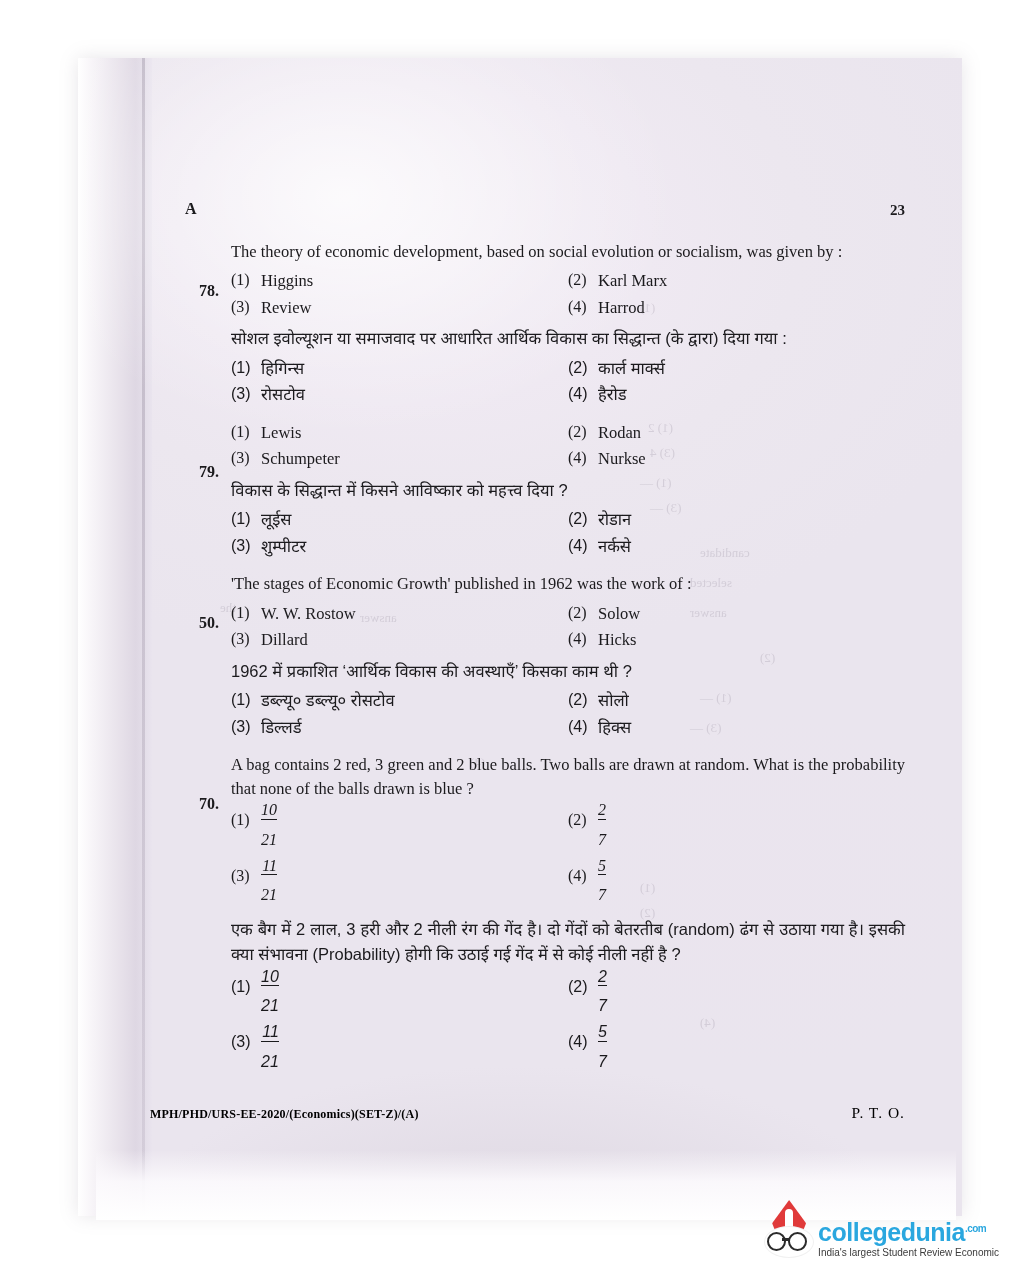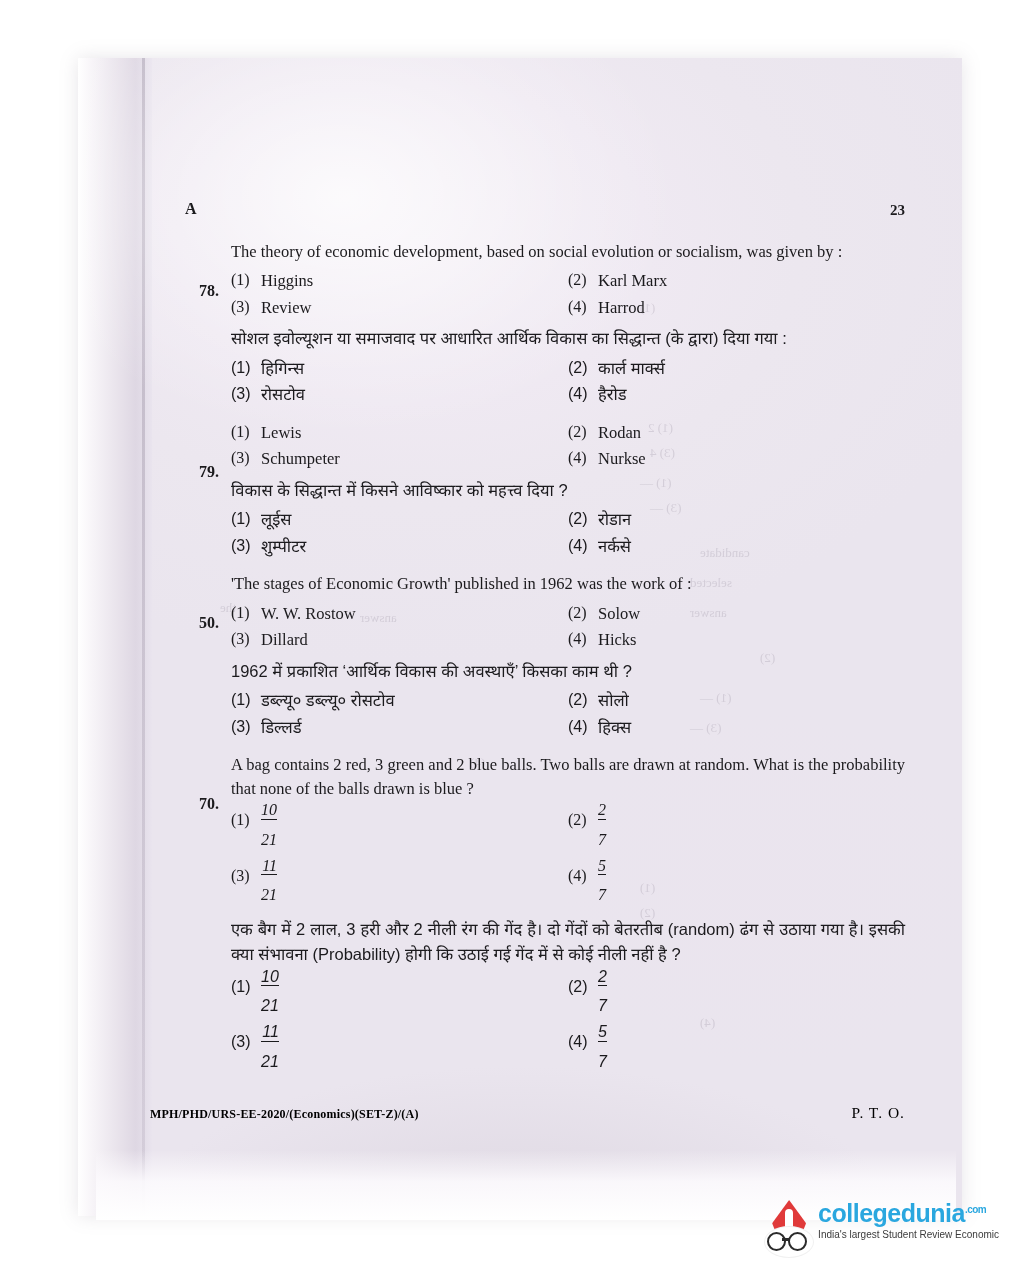--- a/index.html
+++ b/index.html
@@ -184,21 +184,21 @@
     transform: scaleX(-1);
     pointer-events: none;
     white-space: nowrap;
   }
 
   
   .wm {
     position: absolute;
     right: 26px; bottom: 26px;
     display: flex;
-    align-items: flex-start;
+    align-items: flex-end;
   }
   .wm-mark {
     position: relative;
     width: 58px; height: 58px;
   }
   .wm-mark .teardrop {
     position: absolute;
     left: 12px; top: 0;
     width: 34px; height: 40px;
     background: #e03a3a;

